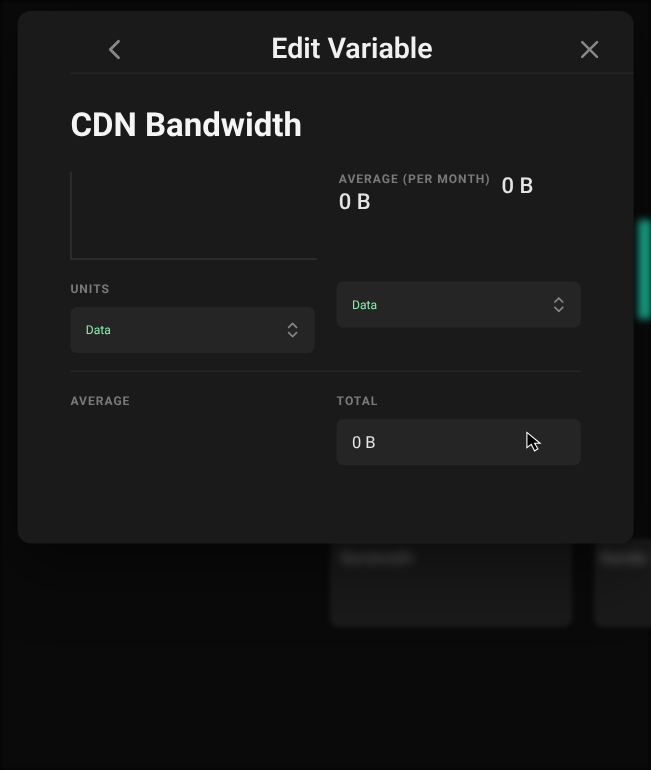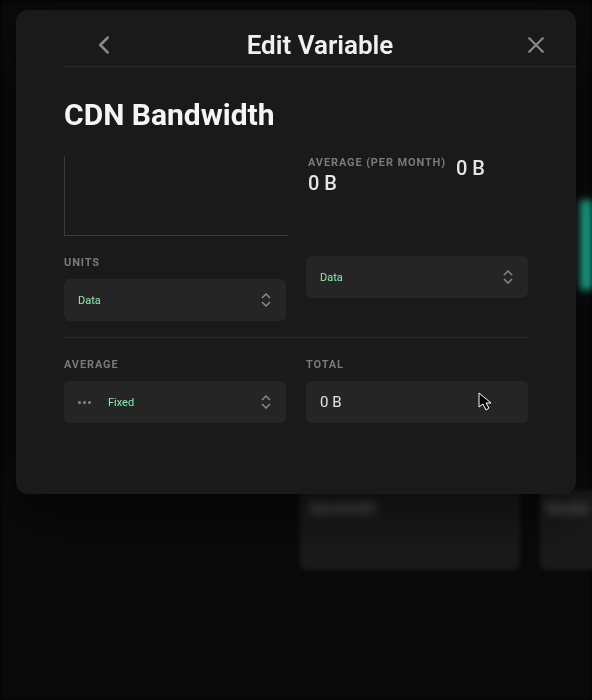--- a/index.html
+++ b/index.html
@@ -299,38 +299,20 @@
           </span>
         </div>
       </div>
     </div>
 
     <div class="divider"></div>
 
     <div class="fields-row">
       <div class="field">
         <div class="field-label">AVERAGE</div>
-        <div class="select">
-          <span style="display:flex;align-items:center;">
-            <span class="formula-icon">
-              <span></span>
-                <span></span>
-                <span></span>
-            </span>
-            <span class="select-text">Fixed</span>
-          </span>
-          <span class="select-arrows">
-            <svg viewBox="0 0 10 6">
-                <path d="M1 5 L5 1 L9 5" stroke="#888" stroke-width="1.5" fill="none"></path>
-              </svg>
-            <svg viewBox="0 0 10 6">
-                <path d="M1 1 L5 5 L9 1" stroke="#888" stroke-width="1.5" fill="none"></path>
-              </svg>
-          </span>
-        </div>
       </div>
       <div class="field">
         <div class="field-label">TOTAL</div>
         <div class="input-box">
           <span class="input-text">0 B</span>
         </div>
       </div>
     </div>
   </div>
 </div>

